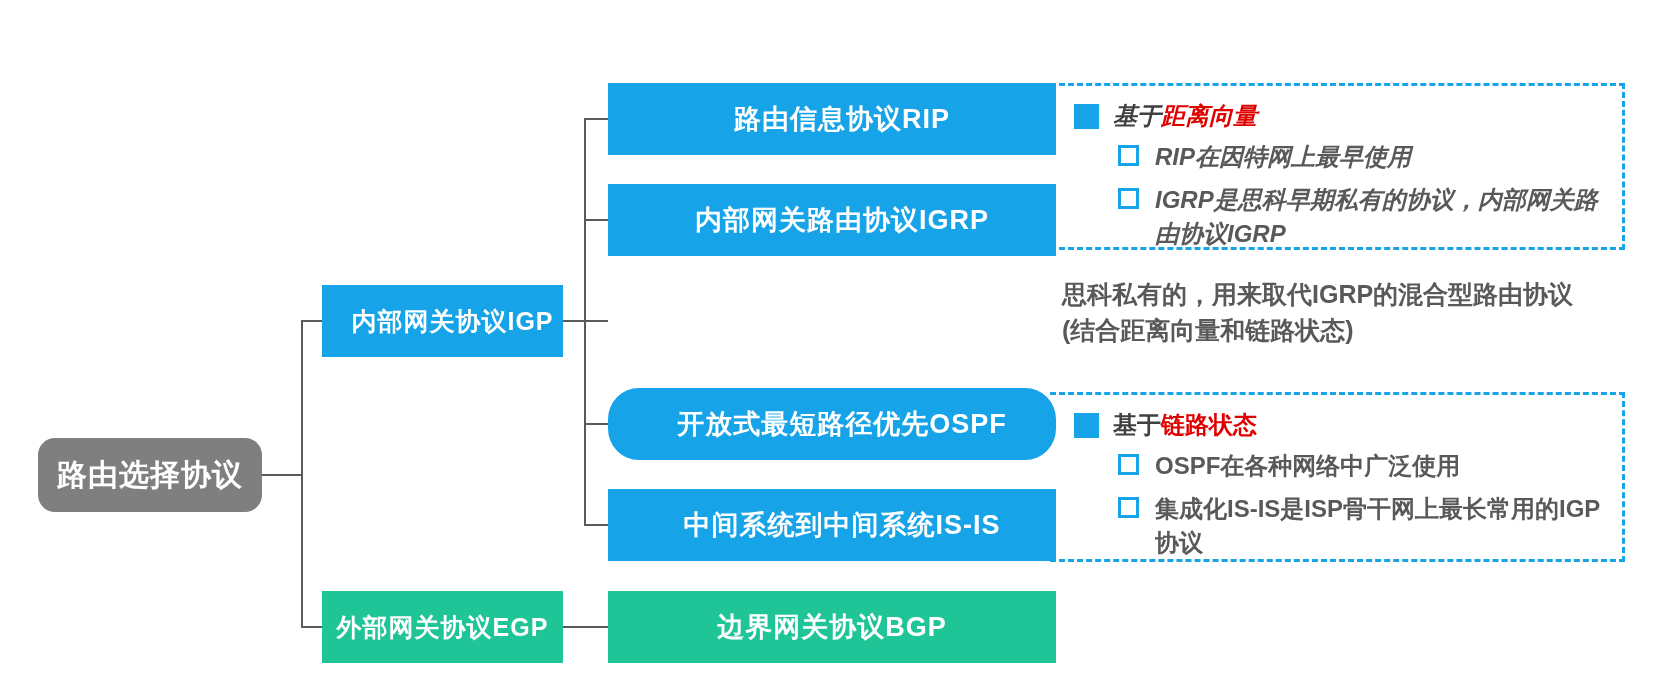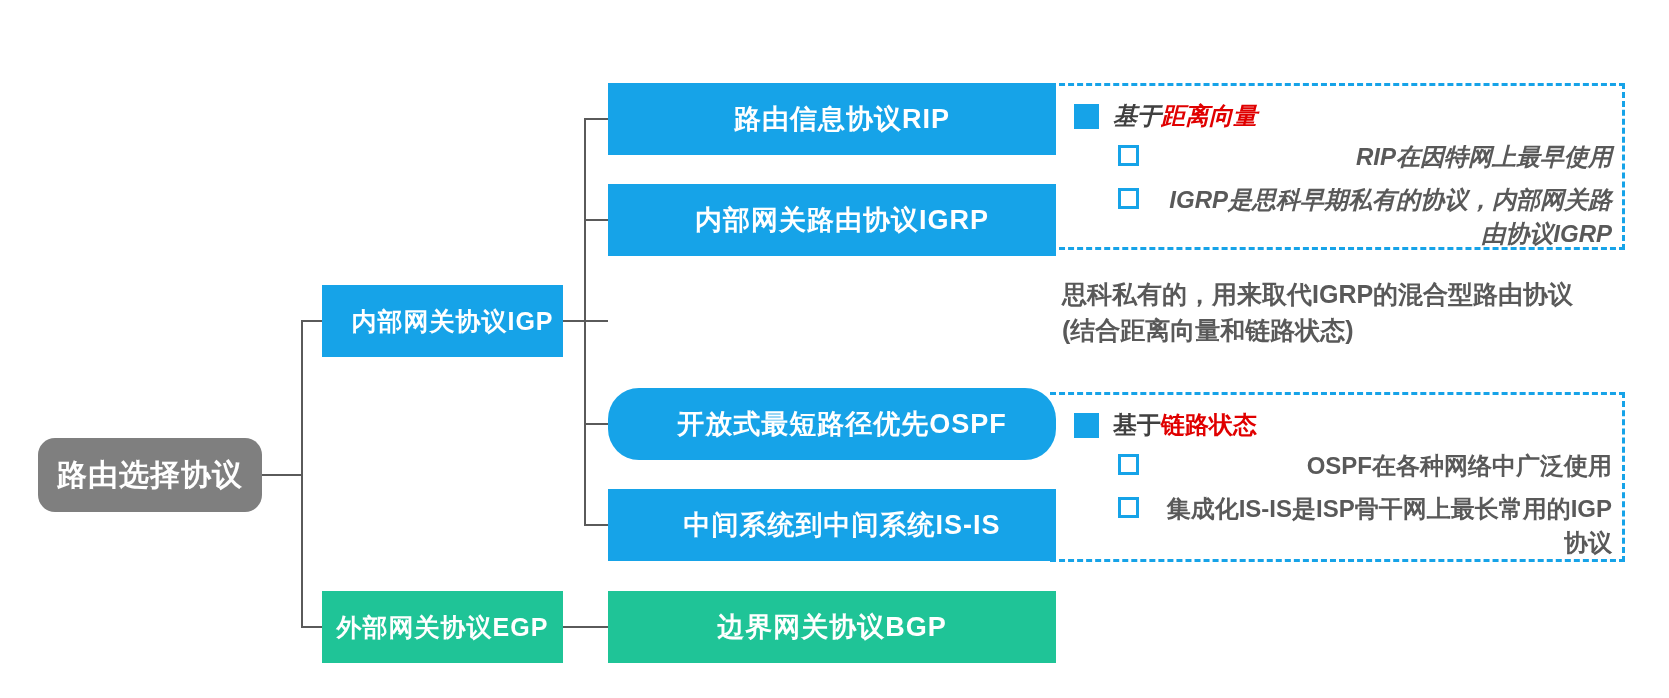--- a/index.html
+++ b/index.html
@@ -90,21 +90,20 @@
     background:#ffffff;
     flex:0 0 auto;
     margin-top:5px;
   }
   .bullet-text{
     font-size:24px;
     font-weight:bold;
     color:var(--note-text);
     line-height:34px;
     width:462px;
-    text-align:right;
   }
   .free-note{
     position:absolute;
     left:1062px;
     top:276px;
     width:566px;
     font-size:25px;
     font-weight:bold;
     color:var(--note-text);
     line-height:36px;

